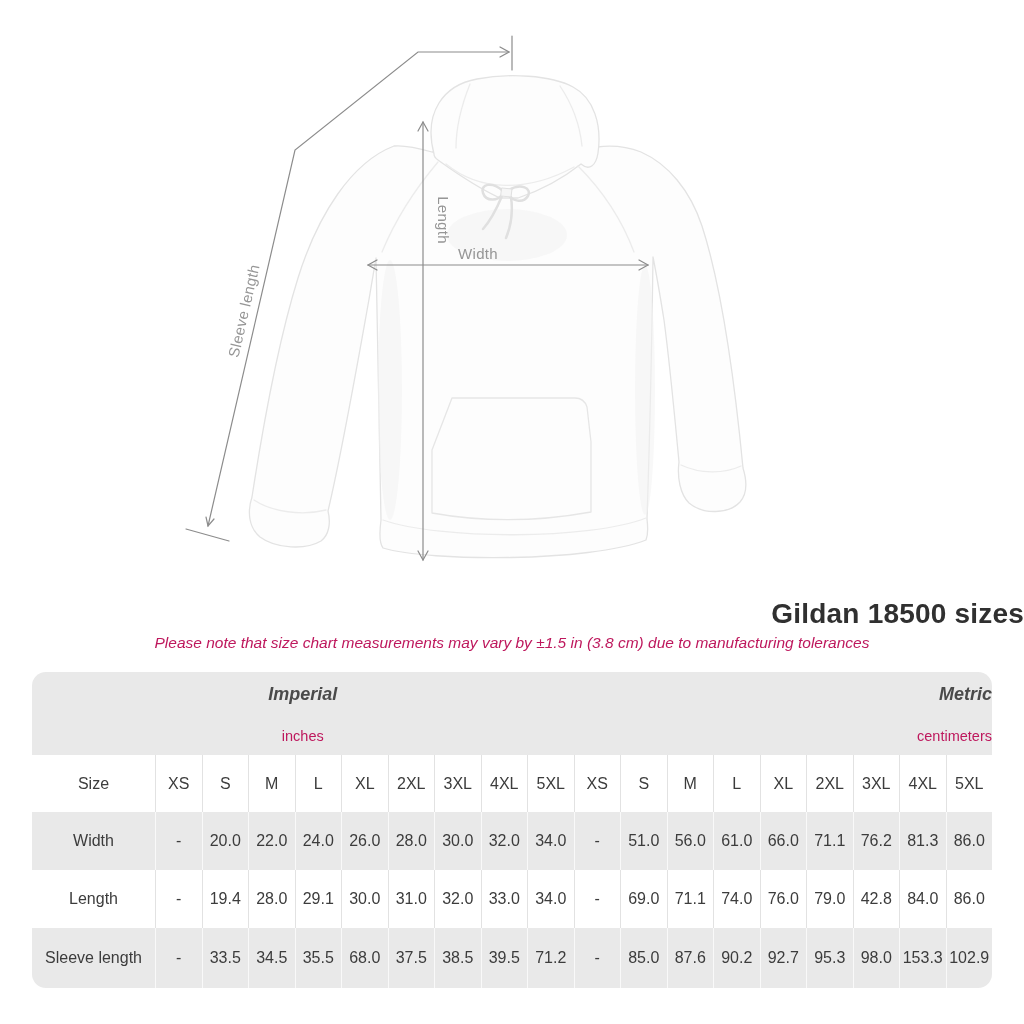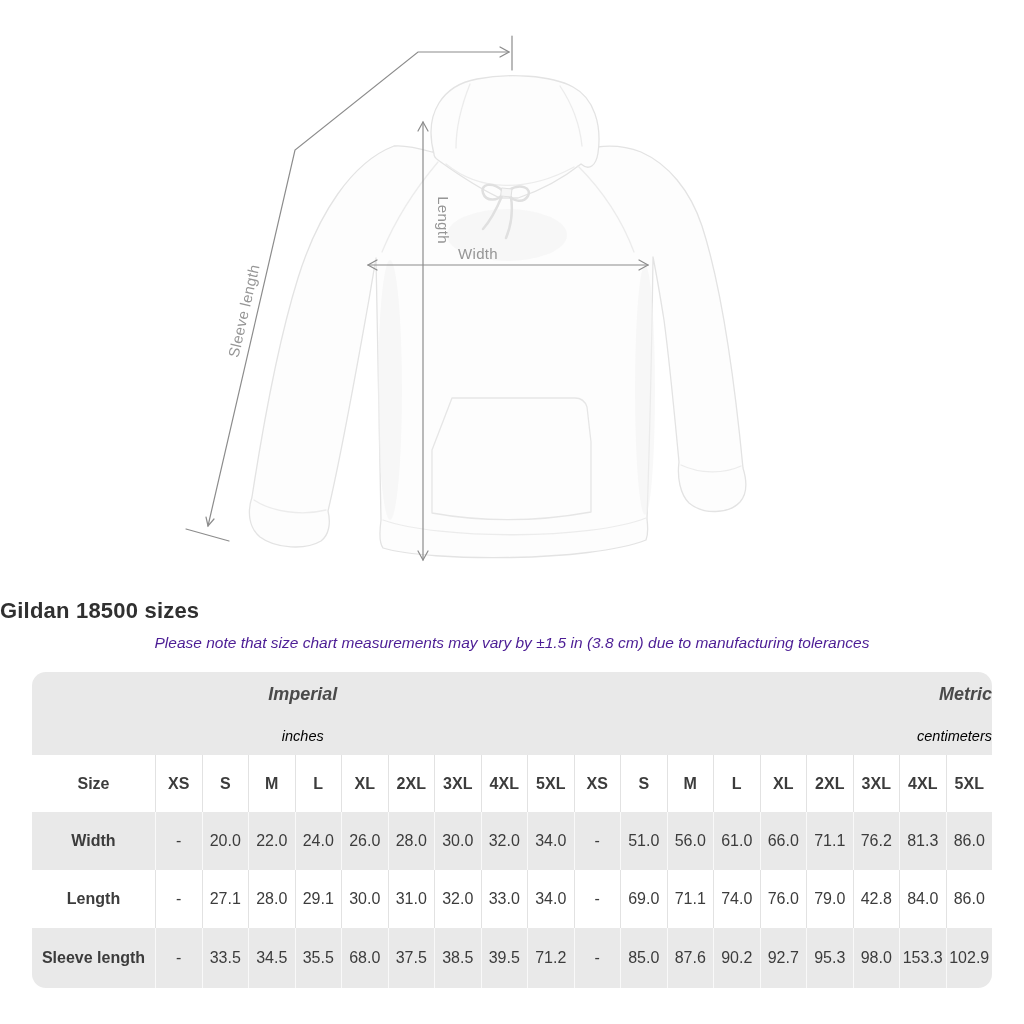--- a/index.html
+++ b/index.html
@@ -2,48 +2,48 @@
 <html style="--band: #e9e9e9; --alt: #e9e9e9; --txt: #3c3c3c;"><head>
 <meta charset="utf-8">
 <style>
   html,body{margin:0;padding:0;background:#ffffff;}
   .stage{
     position:relative;width:1024px;height:1024px;background:#ffffff;overflow:hidden;
     font-family:"Liberation Sans", sans-serif;
   }
   svg{display:block;}
   .page-title{
-    position:absolute;top:598px;left:0;width:100%;text-align:left;
-    font-size:22px;font-weight:bold;color:#303030;letter-spacing:.2px;
+    position:absolute;top:598px;left:0;width:100%;text-align:right;
+    font-size:28px;font-weight:bold;color:#303030;letter-spacing:.2px;
   }
   .page-subtitle{
     position:absolute;top:634px;left:0;width:100%;text-align:center;
-    font-size:15.5px;font-style:italic;color:#4c1d95;
+    font-size:15.5px;font-style:italic;color:#be185d;
   }
   .size-table{
     position:absolute;left:32px;top:672px;width:960px;
     border-radius:14px;overflow:hidden;background:#ffffff;
   }
   .trow{display:flex;width:100%;}
   .band-row{height:83px;}
   .band{display:flex;flex-direction:column;align-items:center;justify-content:center;background:var(--band,#e9e9e9);}
   .band-imperial{flex:0 0 541.5px;}
   .band-metric{flex:0 0 418.5px;align-items:flex-end;}
   .band-title{font-size:18px;font-weight:bold;font-style:italic;color:#4a4a4a;}
-  .band-sub{font-size:14.5px;font-style:italic;color:#000000;margin-top:23px;}
+  .band-sub{font-size:14.5px;color:#be185d;margin-top:23px;}
   .size-row{height:57px;--sep:#e2e2e2;background:#ffffff;}
   .row-white{height:58px;--sep:#e2e2e2;background:#ffffff;}
   .row-gray{height:58px;--sep:#f9f9f9;background:var(--alt,#e9e9e9);}
   .row-last{height:60px;}
   .c{
     flex:0 0 46.5px;box-sizing:border-box;display:flex;align-items:center;justify-content:center;
     font-size:16px;color:var(--txt,#3c3c3c);border-left:1px solid var(--sep);
   }
   .label-c{flex:0 0 123px;border-left:none;}
-  .hdr{font-weight:bold;}
+  .hdr{font-weight:normal;}
 </style>
 </head>
 <body>
 
 <div class="stage">
 
   <svg width="1024" height="592" viewBox="0 0 1024 592">
 
     <g fill="#fdfdfd" stroke="#e3e3e3" stroke-width="1.3" stroke-linejoin="round" stroke-linecap="round">
 
@@ -199,21 +199,21 @@
         <div class="c val">61.0</div>
         <div class="c val">66.0</div>
         <div class="c val">71.1</div>
         <div class="c val">76.2</div>
         <div class="c val">81.3</div>
         <div class="c val">86.0</div>
       </div>
     <div class="trow row-white data-row">
       <div class="c label-c hdr">Length</div>
     <div class="c val">-</div>
-        <div class="c val">27.1</div>
+        <div class="c val">19.4</div>
         <div class="c val">28.0</div>
         <div class="c val">29.1</div>
         <div class="c val">30.0</div>
         <div class="c val">31.0</div>
         <div class="c val">32.0</div>
         <div class="c val">33.0</div>
         <div class="c val">34.0</div>
         <div class="c val">-</div>
         <div class="c val">69.0</div>
         <div class="c val">71.1</div>

